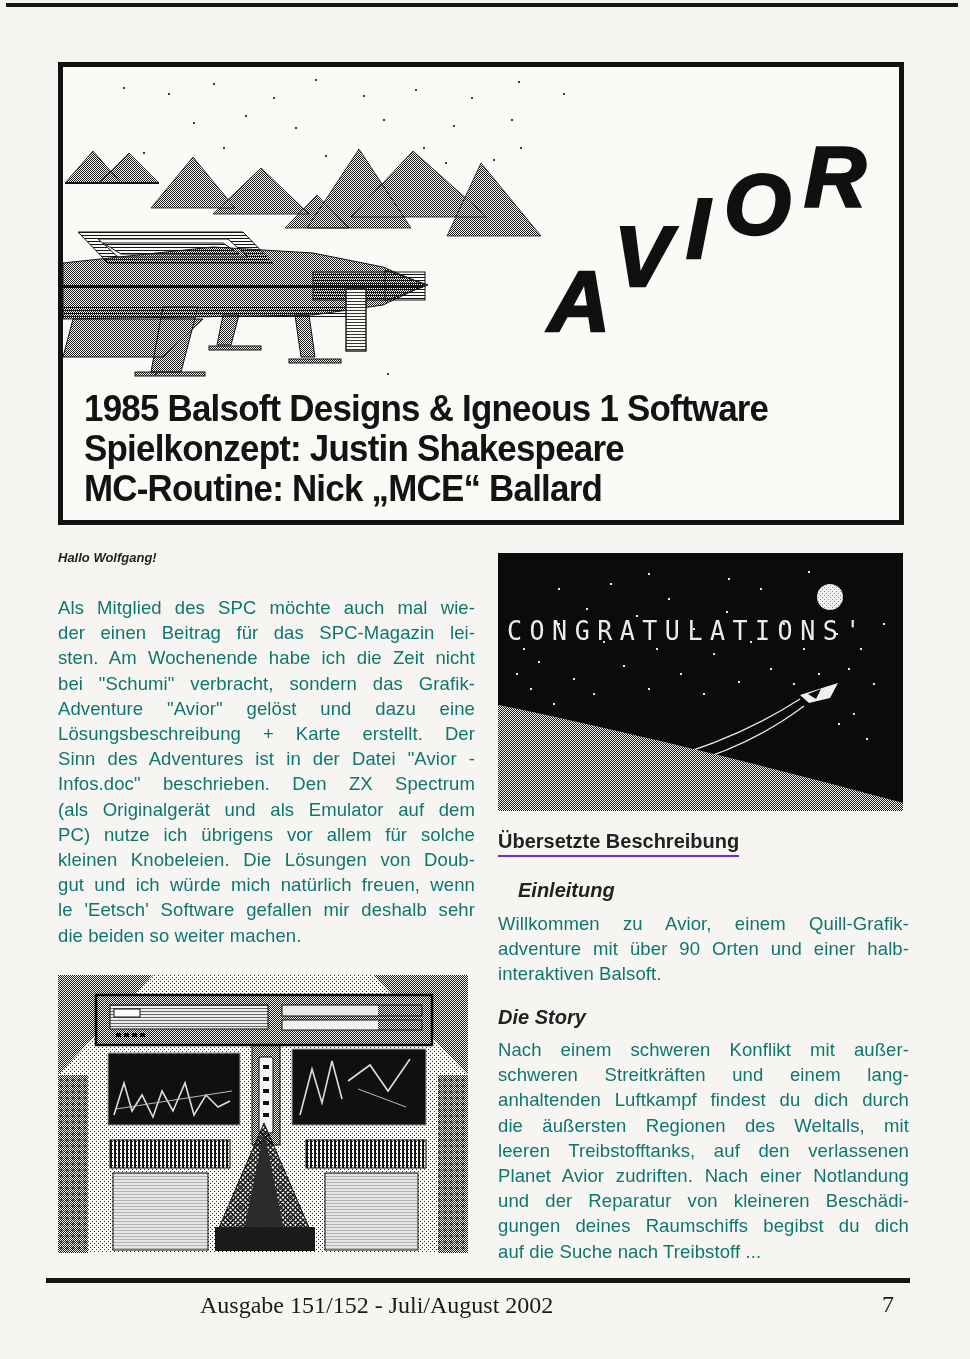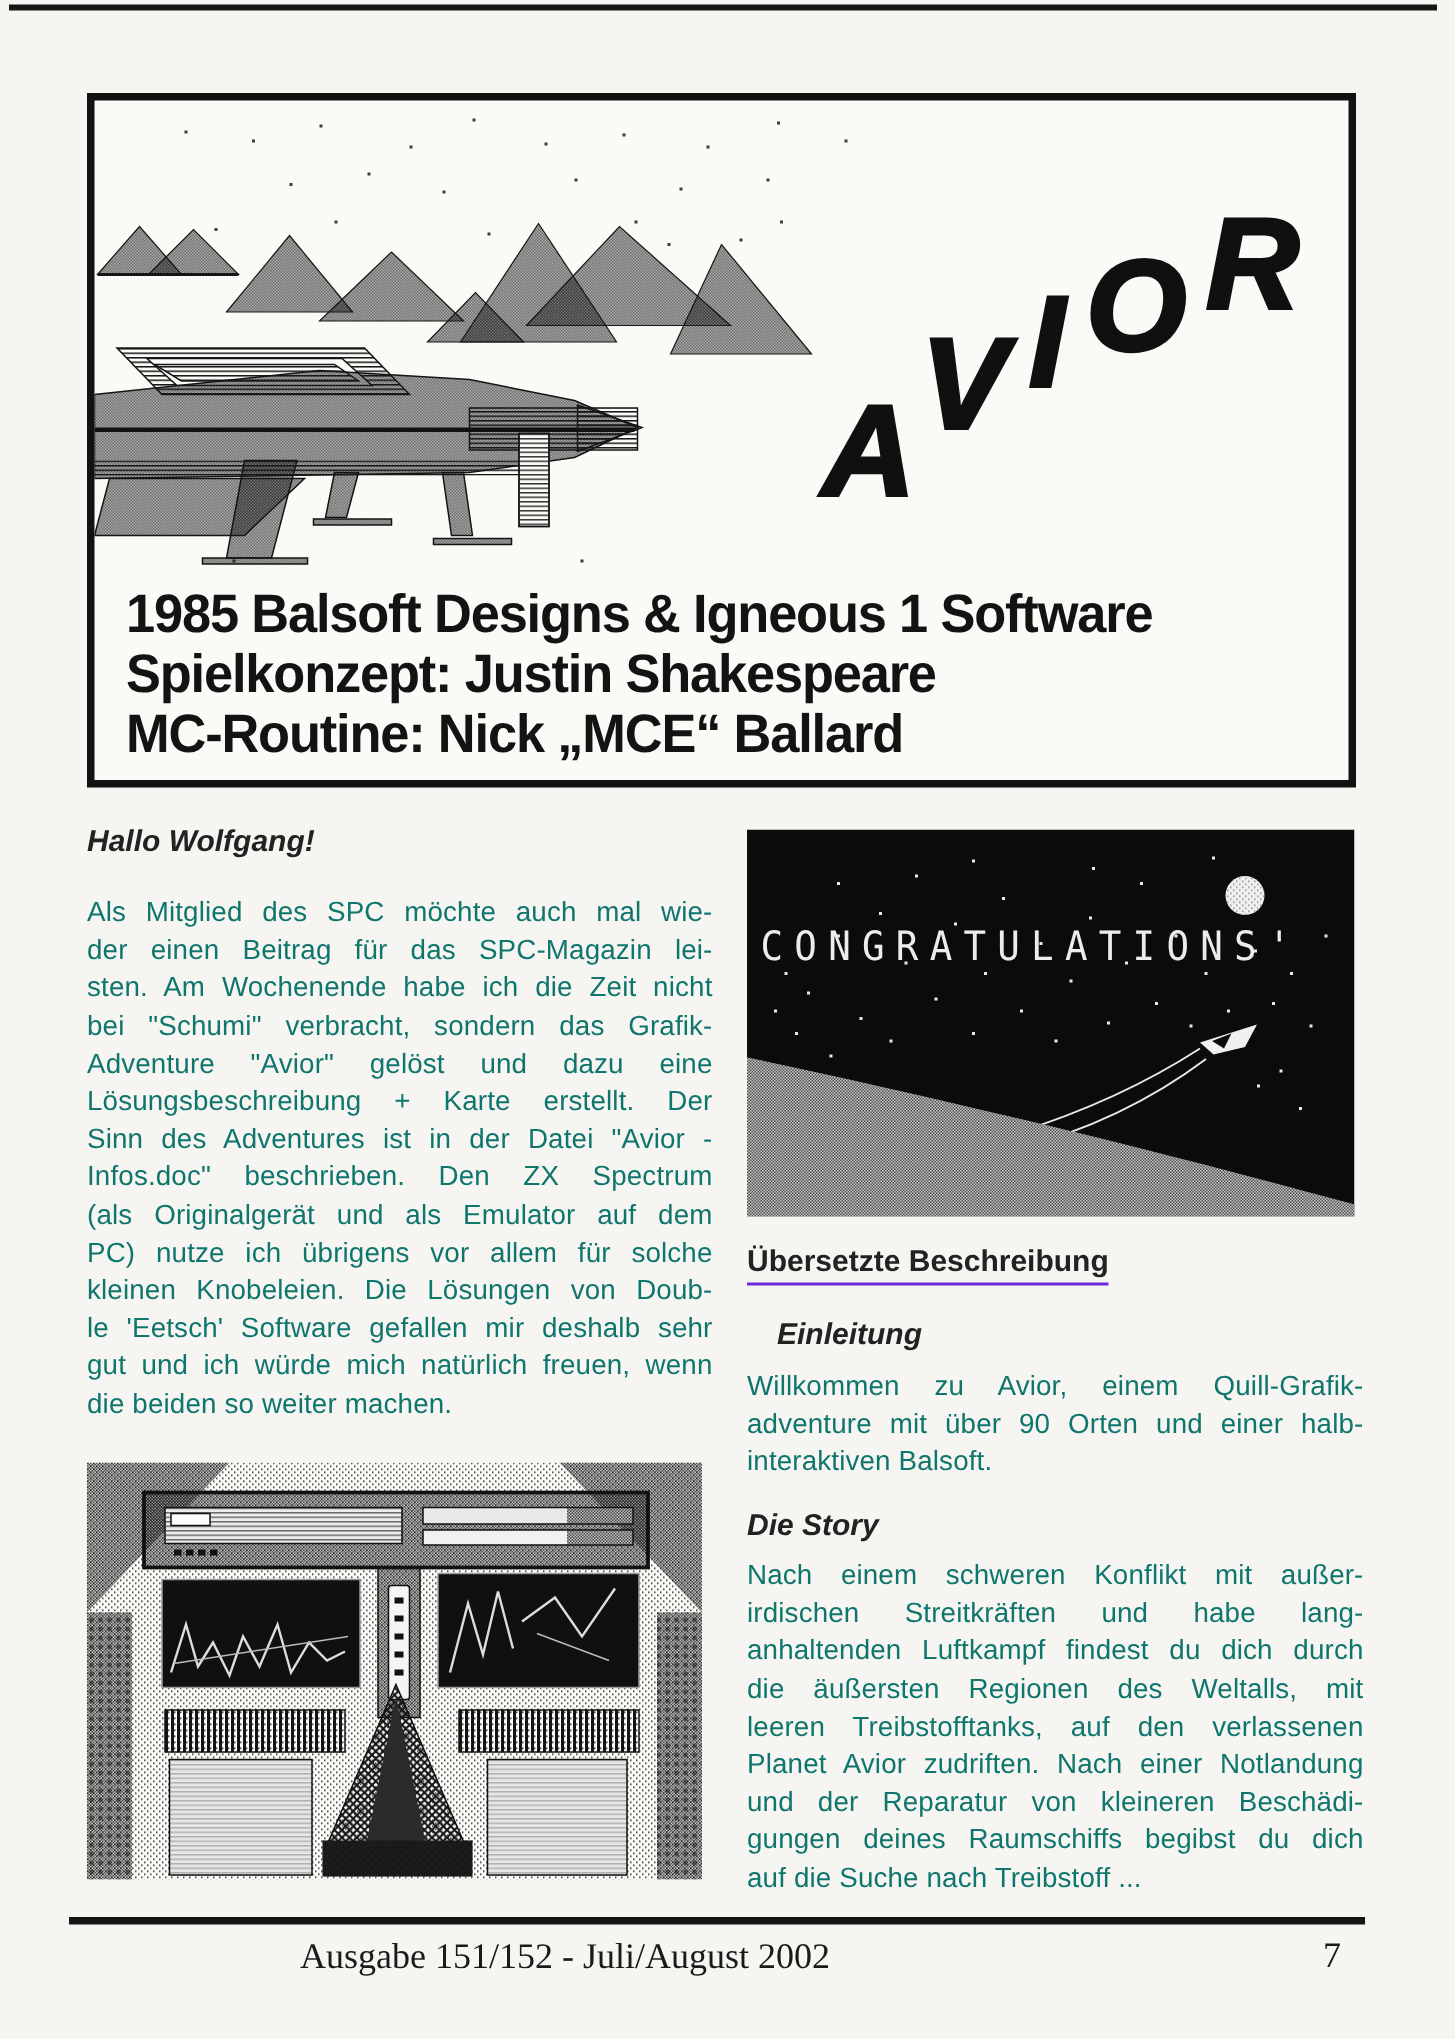--- a/index.html
+++ b/index.html
@@ -32,21 +32,21 @@
   .lt-o { left: 184px; top: 31px; }
   .lt-r { left: 264px; top: 3px; }
   .credits {
     position: absolute; left: 21px; top: 322px; width: 800px;
     font-size: 36px; font-weight: 700; line-height: 40px; letter-spacing: -0.8px;
     color: #131313; transform: scaleX(0.97); transform-origin: left top;
   }
 
   
   .salutation {
-    left: 58px; top: 550px; font-size: 20px; font-weight: 700; font-style: italic;
+    left: 58px; top: 550px; font-size: 13px; font-weight: 700; font-style: italic;
     color: #222;
   }
   .body-text {
     font-size: 18.5px; line-height: 25.2px; color: #0f766e;
     letter-spacing: 0.1px;
   }
   .letter-body { left: 58px; top: 595px; width: 417px; }
   .jline { text-align: justify; text-align-last: justify; white-space: nowrap; }
   .jline-last { text-align-last: left; }
 
@@ -203,22 +203,22 @@
       <div class="jline">der einen Beitrag für das SPC-Magazin lei-</div>
       <div class="jline">sten. Am Wochenende habe ich die Zeit nicht</div>
       <div class="jline">bei "Schumi" verbracht, sondern das Grafik-</div>
       <div class="jline">Adventure "Avior" gelöst und dazu eine</div>
       <div class="jline">Lösungsbeschreibung + Karte erstellt. Der</div>
       <div class="jline">Sinn des Adventures ist in der Datei "Avior -</div>
       <div class="jline">Infos.doc" beschrieben. Den ZX Spectrum</div>
       <div class="jline">(als Originalgerät und als Emulator auf dem</div>
       <div class="jline">PC) nutze ich übrigens vor allem für solche</div>
       <div class="jline">kleinen Knobeleien. Die Lösungen von Doub-</div>
+      <div class="jline">gut und ich würde mich natürlich freuen, wenn</div>
       <div class="jline">le 'Eetsch' Software gefallen mir deshalb sehr</div>
-      <div class="jline">gut und ich würde mich natürlich freuen, wenn</div>
       <div class="jline jline-last">die beiden so weiter machen.</div>
     </div>
 
   <div class="abs cockpit-figure">
     <svg viewBox="0 0 410 278" width="410" height="278" xmlns="http://www.w3.org/2000/svg">
       <rect width="410" height="278" fill="#fbfaf7"></rect>
       <rect width="410" height="278" fill="url(#d25)"></rect>
       <polygon points="0,0 95,0 0,100" fill="url(#d50)"></polygon>
       <polygon points="410,0 315,0 410,100" fill="url(#d50)"></polygon>
       <rect x="0" y="100" width="30" height="178" fill="url(#d50)"></rect>
@@ -339,21 +339,21 @@
   <div class="abs sub-heading sub-heading-1">Einleitung</div>
   <div class="abs body-text para-1">
       <div class="jline">Willkommen zu Avior, einem Quill-Grafik-</div>
       <div class="jline">adventure mit über 90 Orten und einer halb-</div>
       <div class="jline jline-last">interaktiven Balsoft.</div>
     </div>
 
   <div class="abs sub-heading sub-heading-2">Die Story</div>
   <div class="abs body-text para-2">
       <div class="jline">Nach einem schweren Konflikt mit außer-</div>
-      <div class="jline">irdischen Streitkräften und habe lang-</div>
+      <div class="jline">schweren Streitkräften und einem lang-</div>
       <div class="jline">anhaltenden Luftkampf findest du dich durch</div>
       <div class="jline">die äußersten Regionen des Weltalls, mit</div>
       <div class="jline">leeren Treibstofftanks, auf den verlassenen</div>
       <div class="jline">Planet Avior zudriften. Nach einer Notlandung</div>
       <div class="jline">und der Reparatur von kleineren Beschädi-</div>
       <div class="jline">gungen deines Raumschiffs begibst du dich</div>
       <div class="jline jline-last">auf die Suche nach Treibstoff ...</div>
     </div>
 
   <div class="abs footer-rule"></div>

